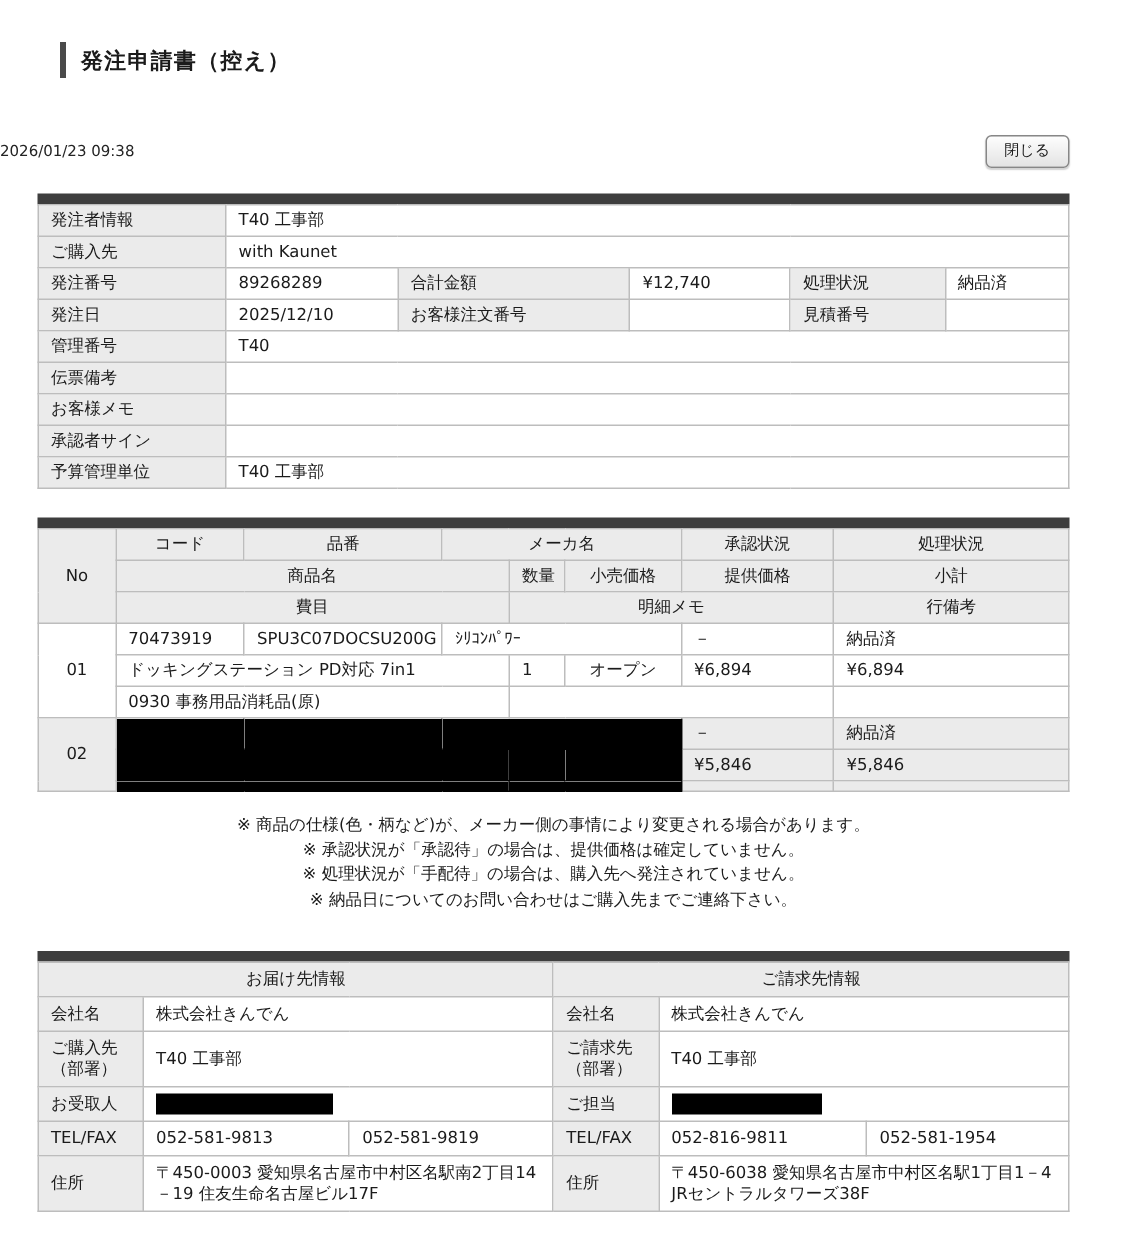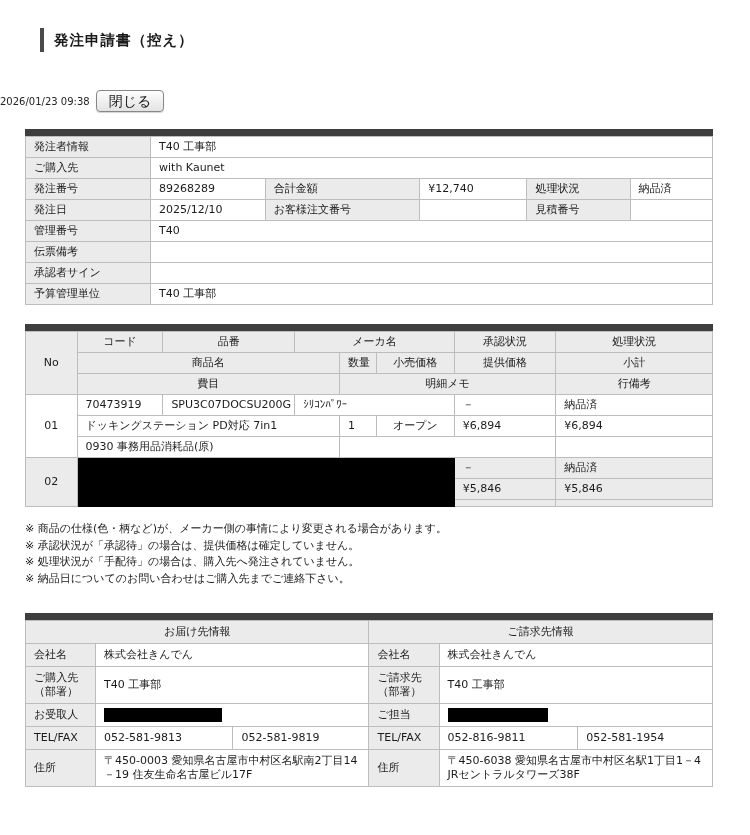--- a/index.html
+++ b/index.html
@@ -5,28 +5,28 @@
   html,body{margin:0;padding:0;background:#fff;}
   .page{
     width:750px;height:835px;position:relative;overflow:hidden;background:#fff;
     font-family:"DejaVu Sans","Liberation Sans",sans-serif;color:#1b1b1b;
   }
   
   .title-row{display:flex;align-items:center;margin:28px 37px 0 40px;}
   .title-bar{width:4px;height:24px;background:#4a4a4a;margin-right:10px;}
   .page-title{font-size:14.5px;font-weight:bold;margin:0;letter-spacing:1px;}
   
-  .toolbar{display:flex;justify-content:flex-start;align-items:center;margin:38px 37px 0 0;gap:6px;}
+  .toolbar{display:flex;justify-content:space-between;align-items:center;margin:38px 37px 0 0;gap:6px;}
   .printed-at{font-size:10px;color:#242424;}
   .close-btn{
-    font-size:14px;line-height:14px;padding:3px 12px;color:#1b1b1b;
+    font-size:10px;line-height:14px;padding:3px 12px;color:#1b1b1b;
     border:1px solid #878787;border-radius:4px;
     background:linear-gradient(#fdfdfd,#e3e3e3);
     box-shadow:0 1px 1px rgba(0,0,0,.18);cursor:pointer;
-    font-family:Liberation Sans, sans-serif;
+    font-family:Liberation Serif, serif;
   }
   
   .tbl-wrap{margin-left:25px;margin-right:37px;}
   .t1{margin-top:17px;}
   .t2{margin-top:19px;}
   .t3{margin-top:26px;}
   .topbar{height:7px;background:#3e3e3e;}
   table{border-collapse:collapse;width:100%;table-layout:fixed;font-size:11px;}
   td,th{
     border:1px solid #bdbdbd;padding:3px 8px;line-height:14px;
@@ -36,21 +36,21 @@
   .t3 td{padding:4px 8px;white-space:normal;}
   .lbl{background:#ebebeb;}
   .hdr{background:#ebebeb;text-align:center;}
   .cen{text-align:center;}
   .num{text-align:left;}
   .shade{background:#ebebeb;}
   .bo{background:#000;border-color:#000;}
   .prelines{white-space:pre-line;}
   
   .notes{margin:14px 37px 0 25px;font-size:11px;line-height:16.5px;}
-  .notes div{white-space:nowrap;}
+  .notes div{white-space:nowrap;text-align:center;}
   
   .redact-box{display:inline-block;width:118px;height:14px;background:#000;vertical-align:middle;}
   .redact-box.sm{width:100px;}
 </style>
 </head>
 <body>
 
 <div class="page">
 
   <div class="title-row">
@@ -101,20 +101,24 @@
       </tr>
       <tr>
         <td class="lbl">管理番号</td>
         <td colspan="5">T40</td>
       </tr>
       <tr>
         <td class="lbl">伝票備考</td>
         <td colspan="5"></td>
       </tr>
       <tr>
+        <td class="lbl">お客様メモ</td>
+        <td colspan="5"></td>
+      </tr>
+      <tr>
         <td class="lbl">承認者サイン</td>
         <td colspan="5"></td>
       </tr>
       <tr>
         <td class="lbl">予算管理単位</td>
         <td colspan="5">T40 工事部</td>
       </tr>
     </tbody>
       </table>
   </div>

